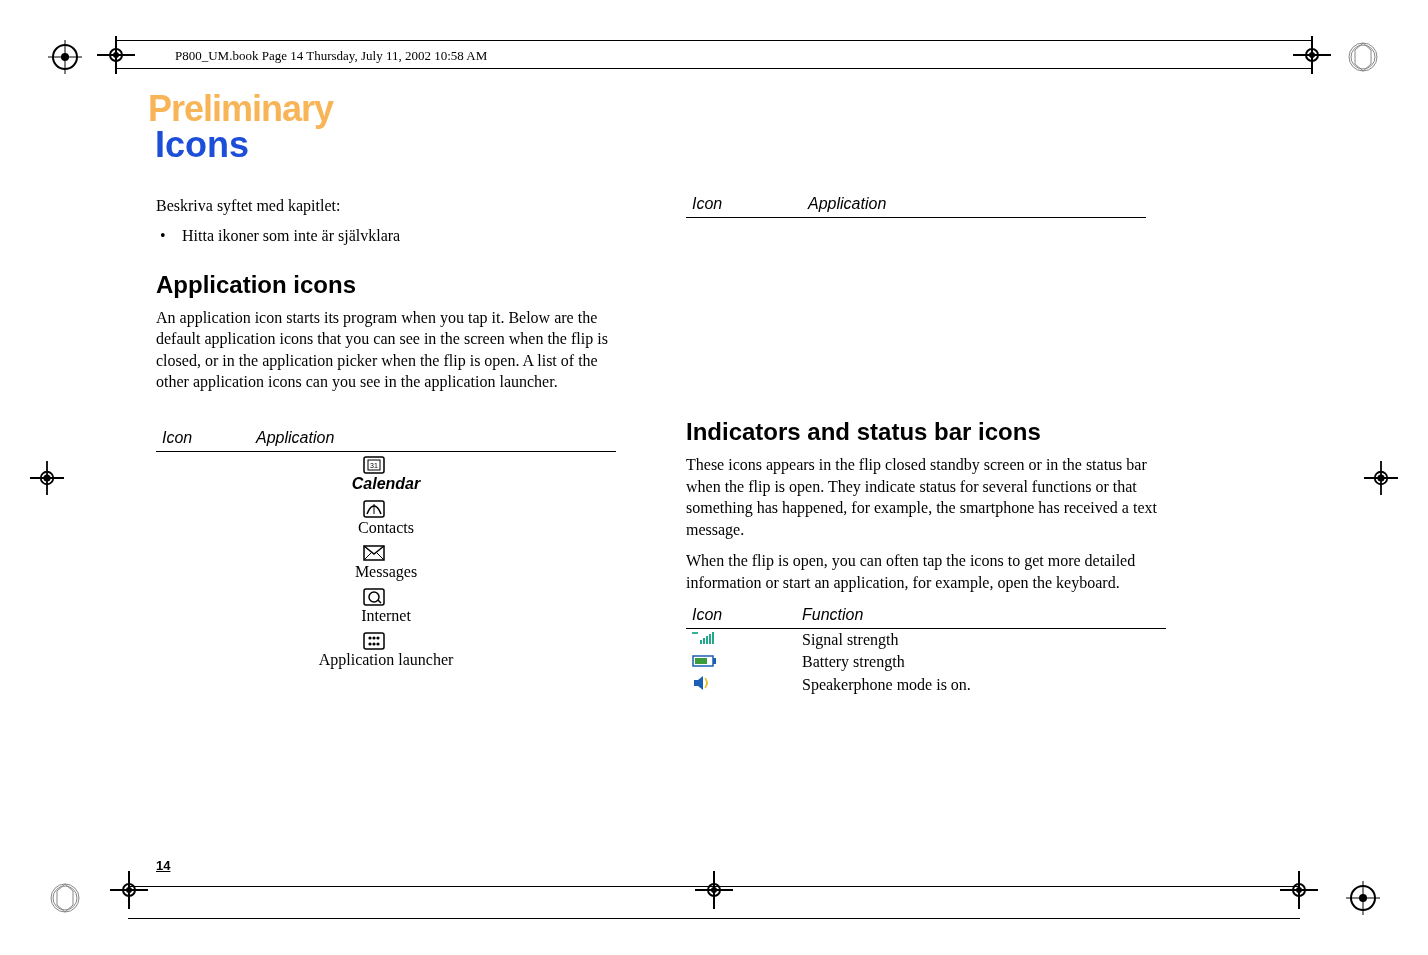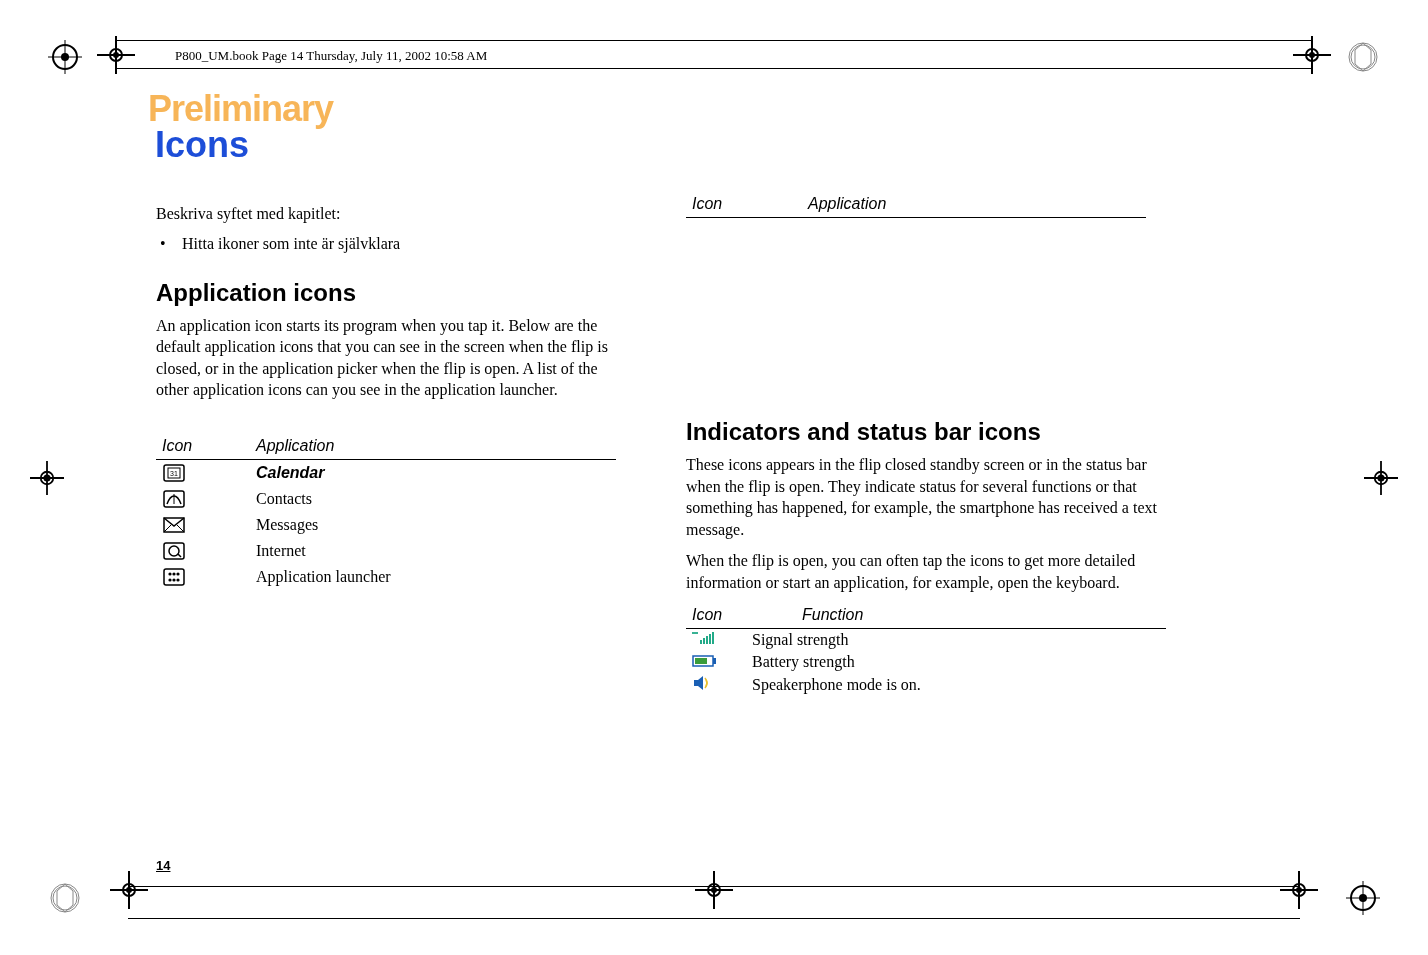--- a/index.html
+++ b/index.html
@@ -65,21 +65,20 @@
     .content-right {
       position: absolute;
       left: 686px;
       top: 195px;
       width: 480px;
     }
     .para {
       font-size: 16px;
       line-height: 1.35;
       margin-bottom: 10px;
-      margin-top: 8px;
     }
     .bullet-line {
       font-size: 16px;
       margin-top: 4px;
       margin-bottom: 26px;
       display: flex;
       gap: 12px;
       padding-left: 4px;
     }
     .bullet-dot { width:10px; }
@@ -101,23 +100,23 @@
       font-style: italic;
       font-family: Arial, Helvetica, sans-serif;
       font-size: 16px;
       padding-left: 6px;
       padding-bottom: 4px;
       border-bottom: 1px solid #000;
     }
     .app-header .col1 { width: 48px; }
     .app-row {
       display: flex;
-      gap: 46px;
       padding: 3px 6px;
       align-items: center;
+      flex-direction: column;
     }
     .app-row .col1 { width: 48px; display:flex; align-items:center; }
     .app-row .col2 { font-size: 16px; }
     .bold-italic { font-weight: bold; font-style: italic; font-family: Arial, sans-serif; }
 
     .icon-box {
       width: 24px; height: 20px;
       display: flex;
       align-items: center;
       justify-content: center;
@@ -133,20 +132,21 @@
       font-style: italic;
       font-family: Arial, Helvetica, sans-serif;
       font-size: 16px;
       padding-left: 6px;
       padding-bottom: 4px;
       border-bottom: 1px solid #000;
     }
     .status-header .col1 { width: 60px; }
     .status-row {
       display: flex;
+      gap: 50px;
       padding: 2px 6px;
       align-items: center;
       text-align: center;
     }
     .status-row .col1 { width: 60px; display:flex; align-items:center; }
     .status-row .col2 { font-size: 16px; }
 
     .page-number {
       position: absolute;
       left: 156px;

